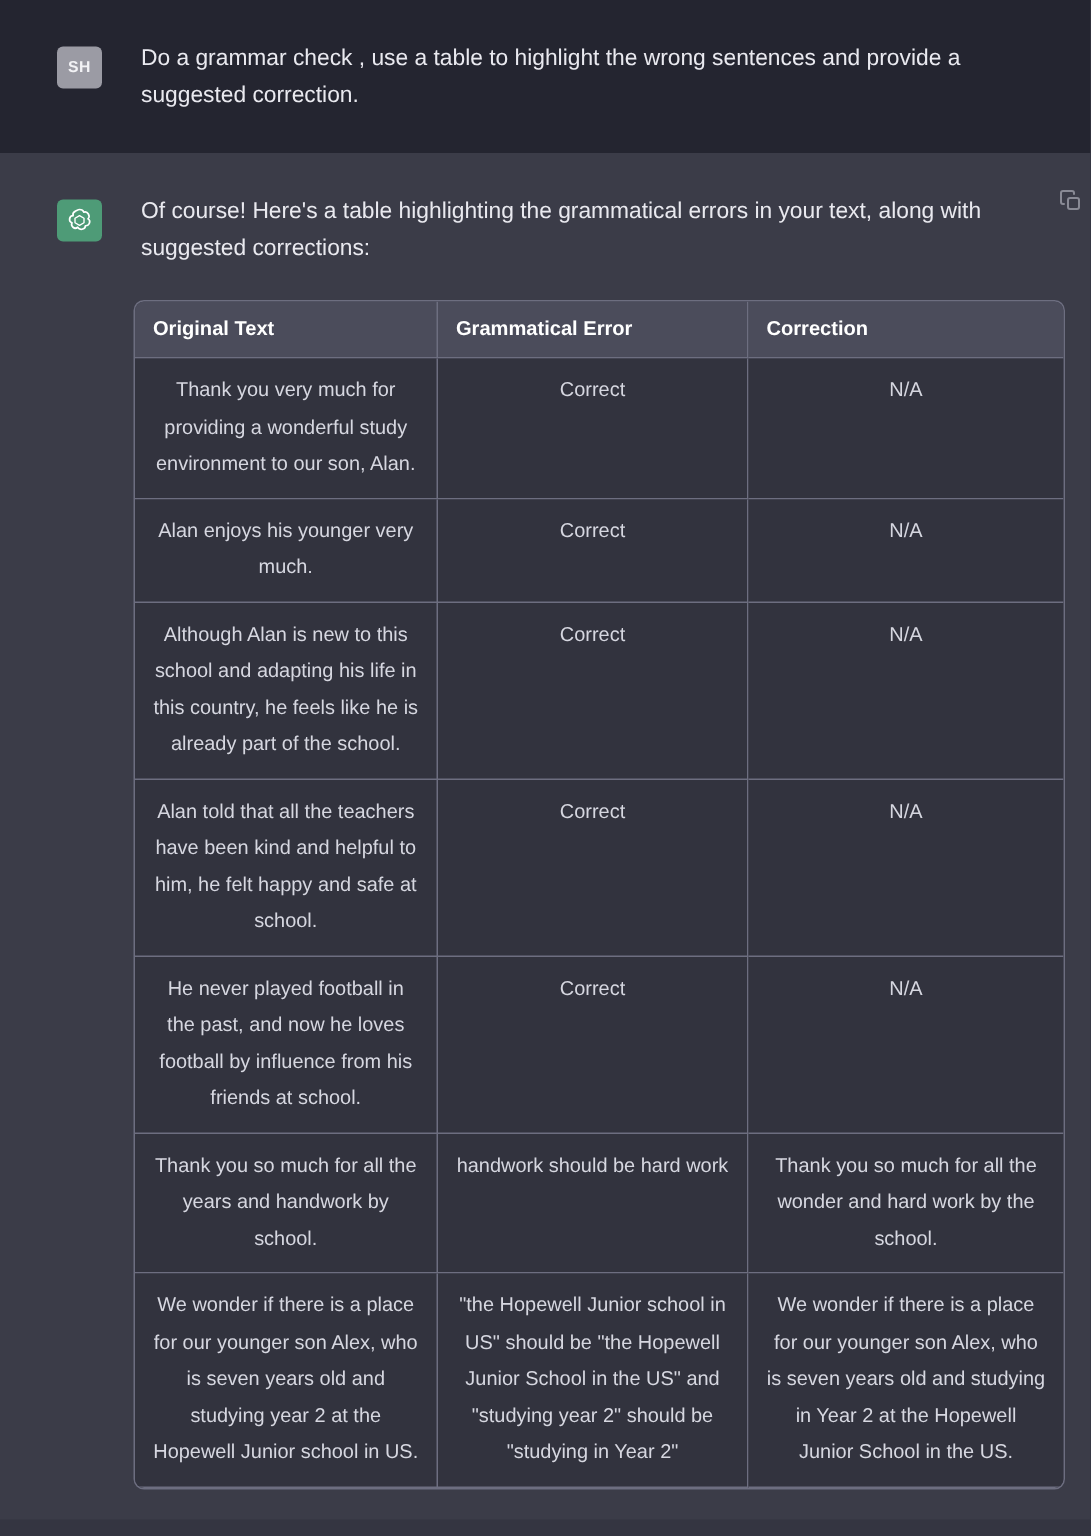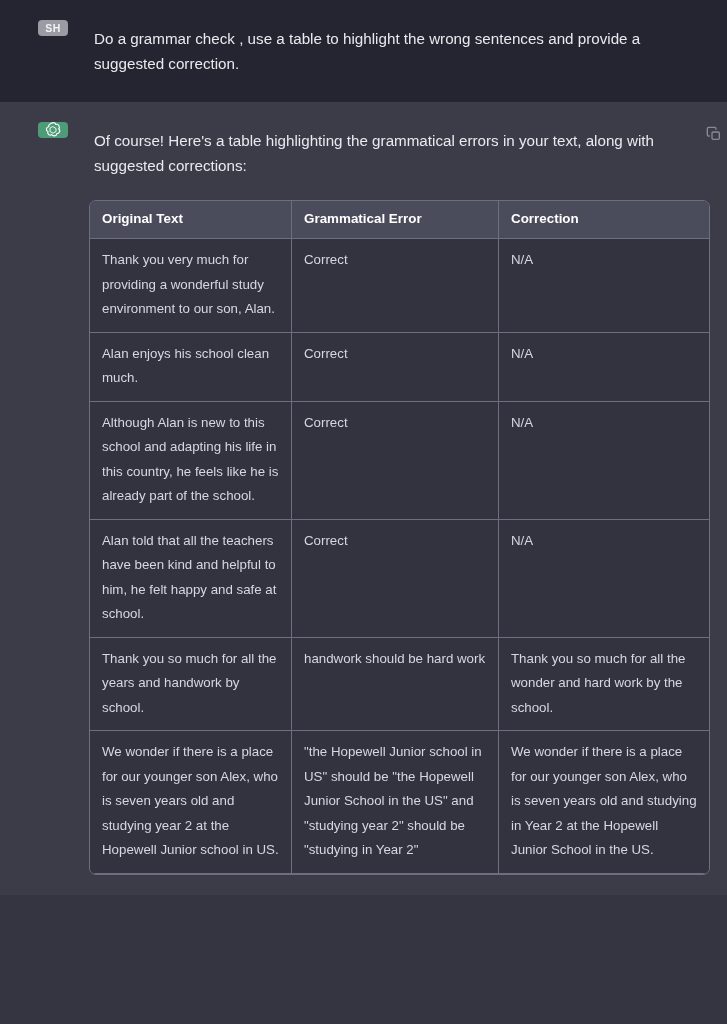--- a/index.html
+++ b/index.html
@@ -31,25 +31,25 @@
     background: #242530;
     min-height: 89px;
   }
   .msg-assistant {
     background: #3b3c48;
     position: relative;
   }
 
   .avatar {
     width: 30px;
-    height: 16px;
+    height: 28px;
     min-width: 30px;
     border-radius: 4px;
     margin-right: 20px;
-    margin-top: 0;
+    margin-top: 11px;
     display: flex;
     align-items: center;
     justify-content: center;
   }
   .avatar-user {
     background: #9b9ba4;
     color: #f2f2f5;
     font-size: 10.5px;
     font-weight: bold;
     letter-spacing: 0.4px;
@@ -114,20 +114,21 @@
     font-weight: bold;
     font-size: 13.4px;
     padding-top: 8px;
     padding-bottom: 9px;
     line-height: 20px;
     margin-top: 44px;
   }
   table.gtable tbody td {
     background: #32333e;
     color: #d6d7e0;
+    text-align: center;
   }
   table.gtable tbody tr:last-child td { border-bottom: 1px solid #6d6e80; }
 
   .col-a { width: 202px; }
   .col-b { width: 207px; }
   .col-c { width: 210px; }
 </style>
 </head>
 <body>
 
@@ -166,31 +167,36 @@
               <th>Correction</th>
             </tr>
           </thead>
           <tbody id="table-body">
               <tr>
                 <td>Thank you very much for providing a wonderful study environment to our son, Alan.</td>
                 <td>Correct</td>
                 <td>N/A</td>
               </tr>
               <tr>
-                <td>Alan enjoys his school clean much.</td>
+                <td>Alan enjoys his younger very much.</td>
                 <td>Correct</td>
                 <td>N/A</td>
               </tr>
               <tr>
                 <td>Although Alan is new to this school and adapting his life in this country, he feels like he is already part of the school.</td>
                 <td>Correct</td>
                 <td>N/A</td>
               </tr>
               <tr>
                 <td>Alan told that all the teachers have been kind and helpful to him, he felt happy and safe at school.</td>
+                <td>Correct</td>
+                <td>N/A</td>
+              </tr>
+              <tr>
+                <td>He never played football in the past, and now he loves football by influence from his friends at school.</td>
                 <td>Correct</td>
                 <td>N/A</td>
               </tr>
               <tr>
                 <td>Thank you so much for all the years and handwork by school.</td>
                 <td>handwork should be hard work</td>
                 <td>Thank you so much for all the wonder and hard work by the school.</td>
               </tr>
               <tr>
                 <td>We wonder if there is a place for our younger son Alex, who is seven years old and studying year 2 at the Hopewell Junior school in US.</td>

